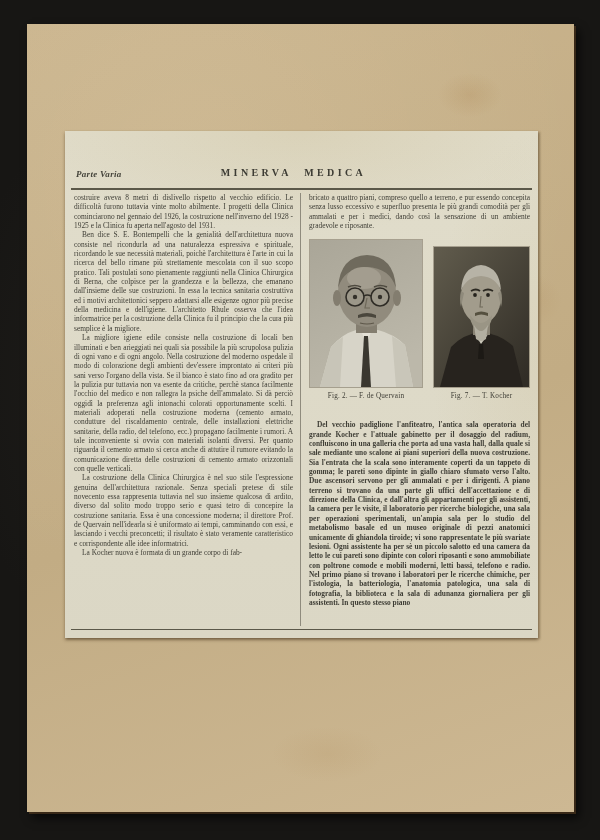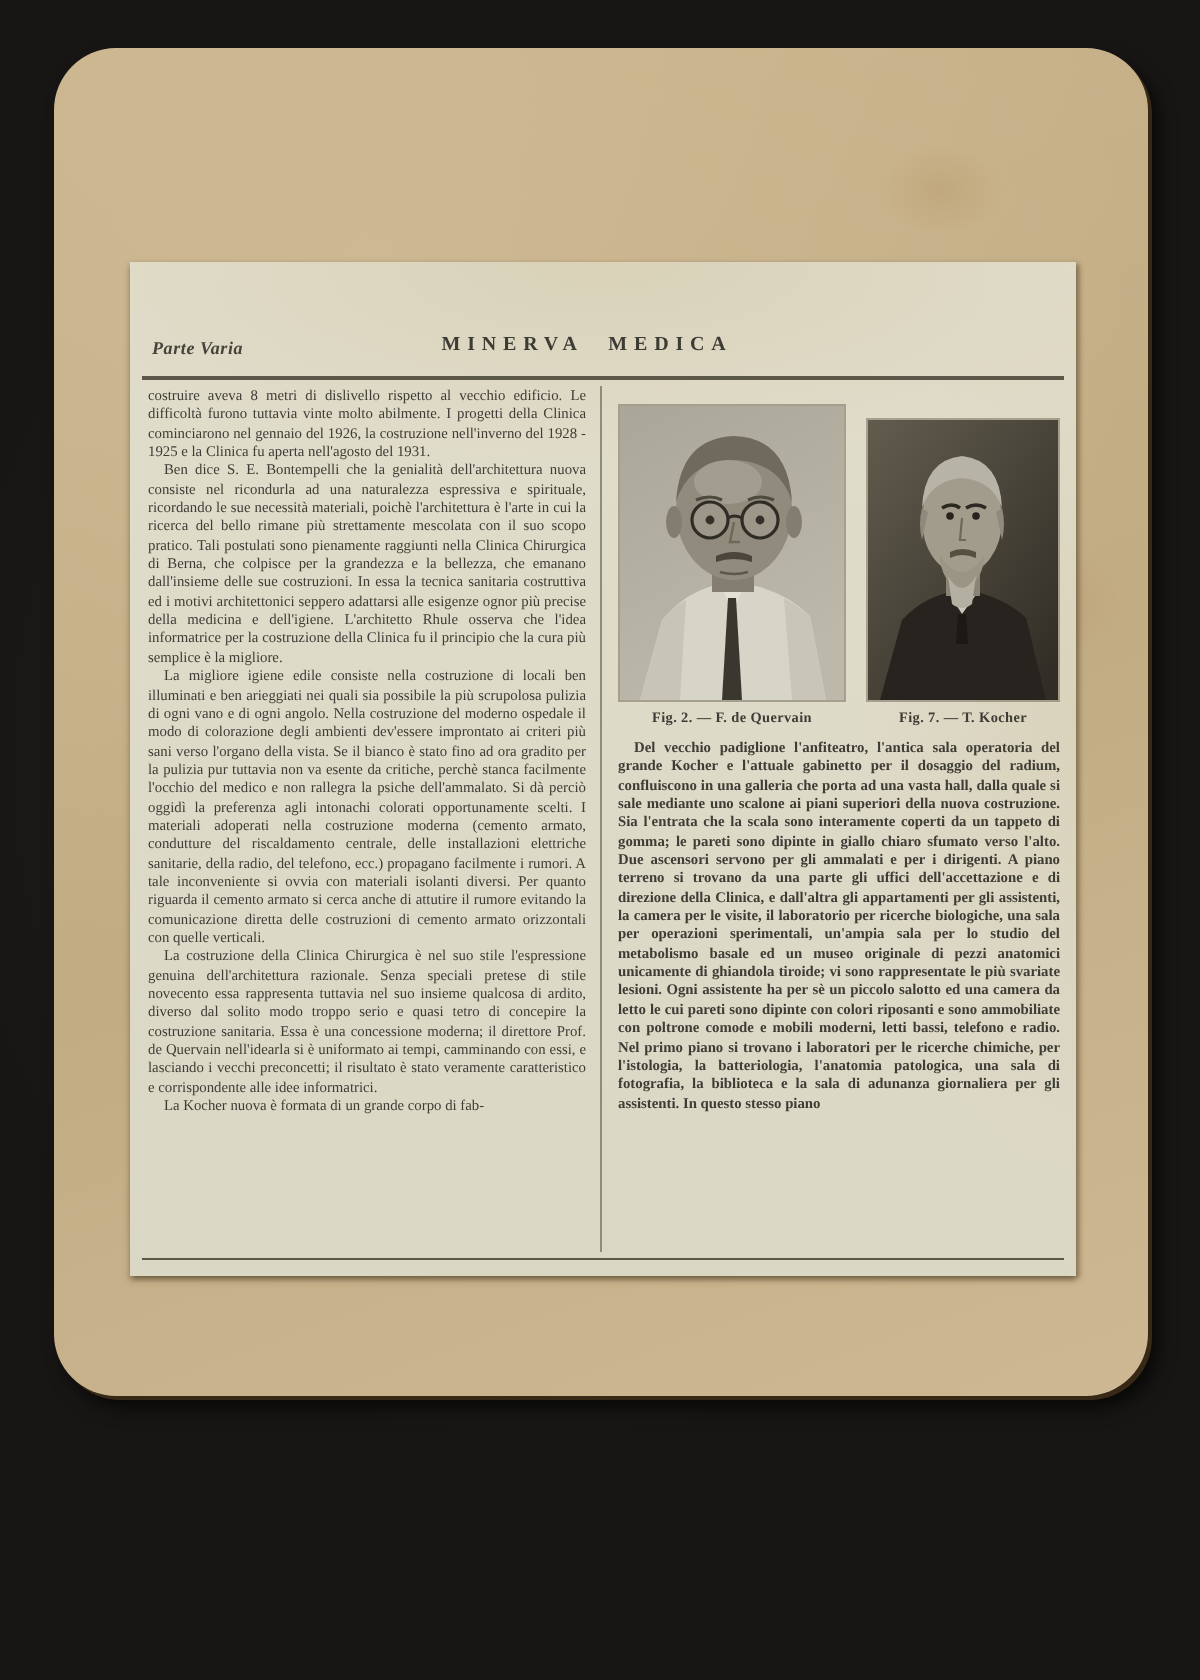--- a/index.html
+++ b/index.html
@@ -5,30 +5,29 @@
   html,body{margin:0;padding:0;}
   body{
     width:600px;height:840px;overflow:hidden;
     background:
       radial-gradient(75% 60% at 45% 45%, rgba(60,56,50,0.35), transparent 70%),
       #171614;
     font-family:"Liberation Serif", serif;
     position:relative;
   }
   .mat-card{
-    position:absolute;left:27px;top:24px;width:547px;height:674px;
+    position:absolute;left:27px;top:24px;width:547px;height:788px;
     background:
       radial-gradient(120% 90% at 30% 18%, rgba(255,246,222,0.10), transparent 60%),
       radial-gradient(46px 32px at 443px 71px, rgba(150,100,40,0.14), transparent 70%),
       radial-gradient(60px 42px at 493px 276px, rgba(150,100,40,0.12), transparent 70%),
       radial-gradient(54px 50px at 70px 580px, rgba(150,100,40,0.09), transparent 70%),
       radial-gradient(80px 40px at 300px 730px, rgba(150,100,40,0.08), transparent 70%),
       linear-gradient(160deg, #cab48d, #c2ac84 55%, #cdb893);
     box-shadow: 2px 2px 0 rgba(94,66,35,0.55), 5px 6px 9px rgba(0,0,0,0.65);
-    border-radius: 31px;
   }
   .clipping{
     position:absolute;left:38px;top:107px;width:473px;height:507px;
     background:
       radial-gradient(85% 26% at 50% 0%, rgba(192,172,120,0.22), transparent 75%),
       radial-gradient(30% 60% at 100% 45%, rgba(192,172,120,0.15), transparent 75%),
       linear-gradient(#e1ddcb, #dbd7c5);
     box-shadow: 0 2px 3px rgba(70,50,25,0.5), 2px 1px 2px rgba(70,50,25,0.3);
     overflow:hidden;
   }
@@ -45,22 +44,22 @@
   .head-rule{position:absolute;top:57px;left:6px;right:6px;height:1.5px;background:#5b5849;}
   .bottom-rule{position:absolute;bottom:8px;left:6px;right:6px;height:1.2px;background:#5b5849;}
   .cols{position:absolute;top:62px;left:9px;right:8px;bottom:12px;display:flex;}
   .col-left{width:226px;padding-right:7px;box-sizing:border-box;}
   .col-right{flex:1;padding-left:8px;border-left:1px solid #8f8b7d;}
   .col-left p,.col-right p{
     margin:0;font-size:7.4px;line-height:9.35px;text-align:justify;color:#3e3d35;
   }
   .ind{text-indent:8px;}
   .figure-row{
-    margin:10px 1px 6px 1px;
-    display:flex;justify-content:space-between;align-items:flex-end;font-weight:bold;
+    margin:10px 1px 20px 1px;
+    display:flex;justify-content:space-between;align-items:flex-end;
   }
   figure{margin:0;}
   .photo{display:block;outline:1px solid rgba(60,50,35,0.35);}
   figcaption{
     font-size:7.2px;color:#3e3d35;text-align:center;margin-top:5px;letter-spacing:0.2px;
   }
   .after-fig{margin-top:6px !important;font-weight:bold;}
 </style>
 </head>
 <body>
@@ -78,20 +77,21 @@
 
       <div class="col-left">
         <p>costruire aveva 8 metri di dislivello rispetto al vecchio edificio. Le difficoltà furono tuttavia vinte molto abilmente. I progetti della Clinica cominciarono nel gennaio del 1926, la costruzione nell'inverno del 1928 - 1925 e la Clinica fu aperta nell'agosto del 1931.</p>
         <p class="ind">Ben dice S. E. Bontempelli che la genialità dell'architettura nuova consiste nel ricondurla ad una naturalezza espressiva e spirituale, ricordando le sue necessità materiali, poichè l'architettura è l'arte in cui la ricerca del bello rimane più strettamente mescolata con il suo scopo pratico. Tali postulati sono pienamente raggiunti nella Clinica Chirurgica di Berna, che colpisce per la grandezza e la bellezza, che emanano dall'insieme delle sue costruzioni. In essa la tecnica sanitaria costruttiva ed i motivi architettonici seppero adattarsi alle esigenze ognor più precise della medicina e dell'igiene. L'architetto Rhule osserva che l'idea informatrice per la costruzione della Clinica fu il principio che la cura più semplice è la migliore.</p>
         <p class="ind">La migliore igiene edile consiste nella costruzione di locali ben illuminati e ben arieggiati nei quali sia possibile la più scrupolosa pulizia di ogni vano e di ogni angolo. Nella costruzione del moderno ospedale il modo di colorazione degli ambienti dev'essere improntato ai criteri più sani verso l'organo della vista. Se il bianco è stato fino ad ora gradito per la pulizia pur tuttavia non va esente da critiche, perchè stanca facilmente l'occhio del medico e non rallegra la psiche dell'ammalato. Si dà perciò oggidì la preferenza agli intonachi colorati opportunamente scelti. I materiali adoperati nella costruzione moderna (cemento armato, condutture del riscaldamento centrale, delle installazioni elettriche sanitarie, della radio, del telefono, ecc.) propagano facilmente i rumori. A tale inconveniente si ovvia con materiali isolanti diversi. Per quanto riguarda il cemento armato si cerca anche di attutire il rumore evitando la comunicazione diretta delle costruzioni di cemento armato orizzontali con quelle verticali.</p>
         <p class="ind">La costruzione della Clinica Chirurgica è nel suo stile l'espressione genuina dell'architettura razionale. Senza speciali pretese di stile novecento essa rappresenta tuttavia nel suo insieme qualcosa di ardito, diverso dal solito modo troppo serio e quasi tetro di concepire la costruzione sanitaria. Essa è una concessione moderna; il direttore Prof. de Quervain nell'idearla si è uniformato ai tempi, camminando con essi, e lasciando i vecchi preconcetti; il risultato è stato veramente caratteristico e corrispondente alle idee informatrici.</p>
         <p class="ind">La Kocher nuova è formata di un grande corpo di fab-</p>
       </div>
 
       <div class="col-right">
+        <p>bricato a quattro piani, compreso quello a terreno, e pur essendo concepita senza lusso eccessivo e superfluo presenta le più grandi comodità per gli ammalati e per i medici, dando così la sensazione di un ambiente gradevole e riposante.</p>
 
         <div class="figure-row">
 
           <figure>
             <svg class="photo" width="112" height="147" viewBox="0 0 112 147" xmlns="http://www.w3.org/2000/svg">
               <defs>
                 <linearGradient id="qbg" x1="0" y1="0" x2="0.4" y2="1">
                   <stop offset="0" stop-color="#aaa698"></stop>
                   <stop offset="1" stop-color="#bcb8aa"></stop>
                 </linearGradient>

